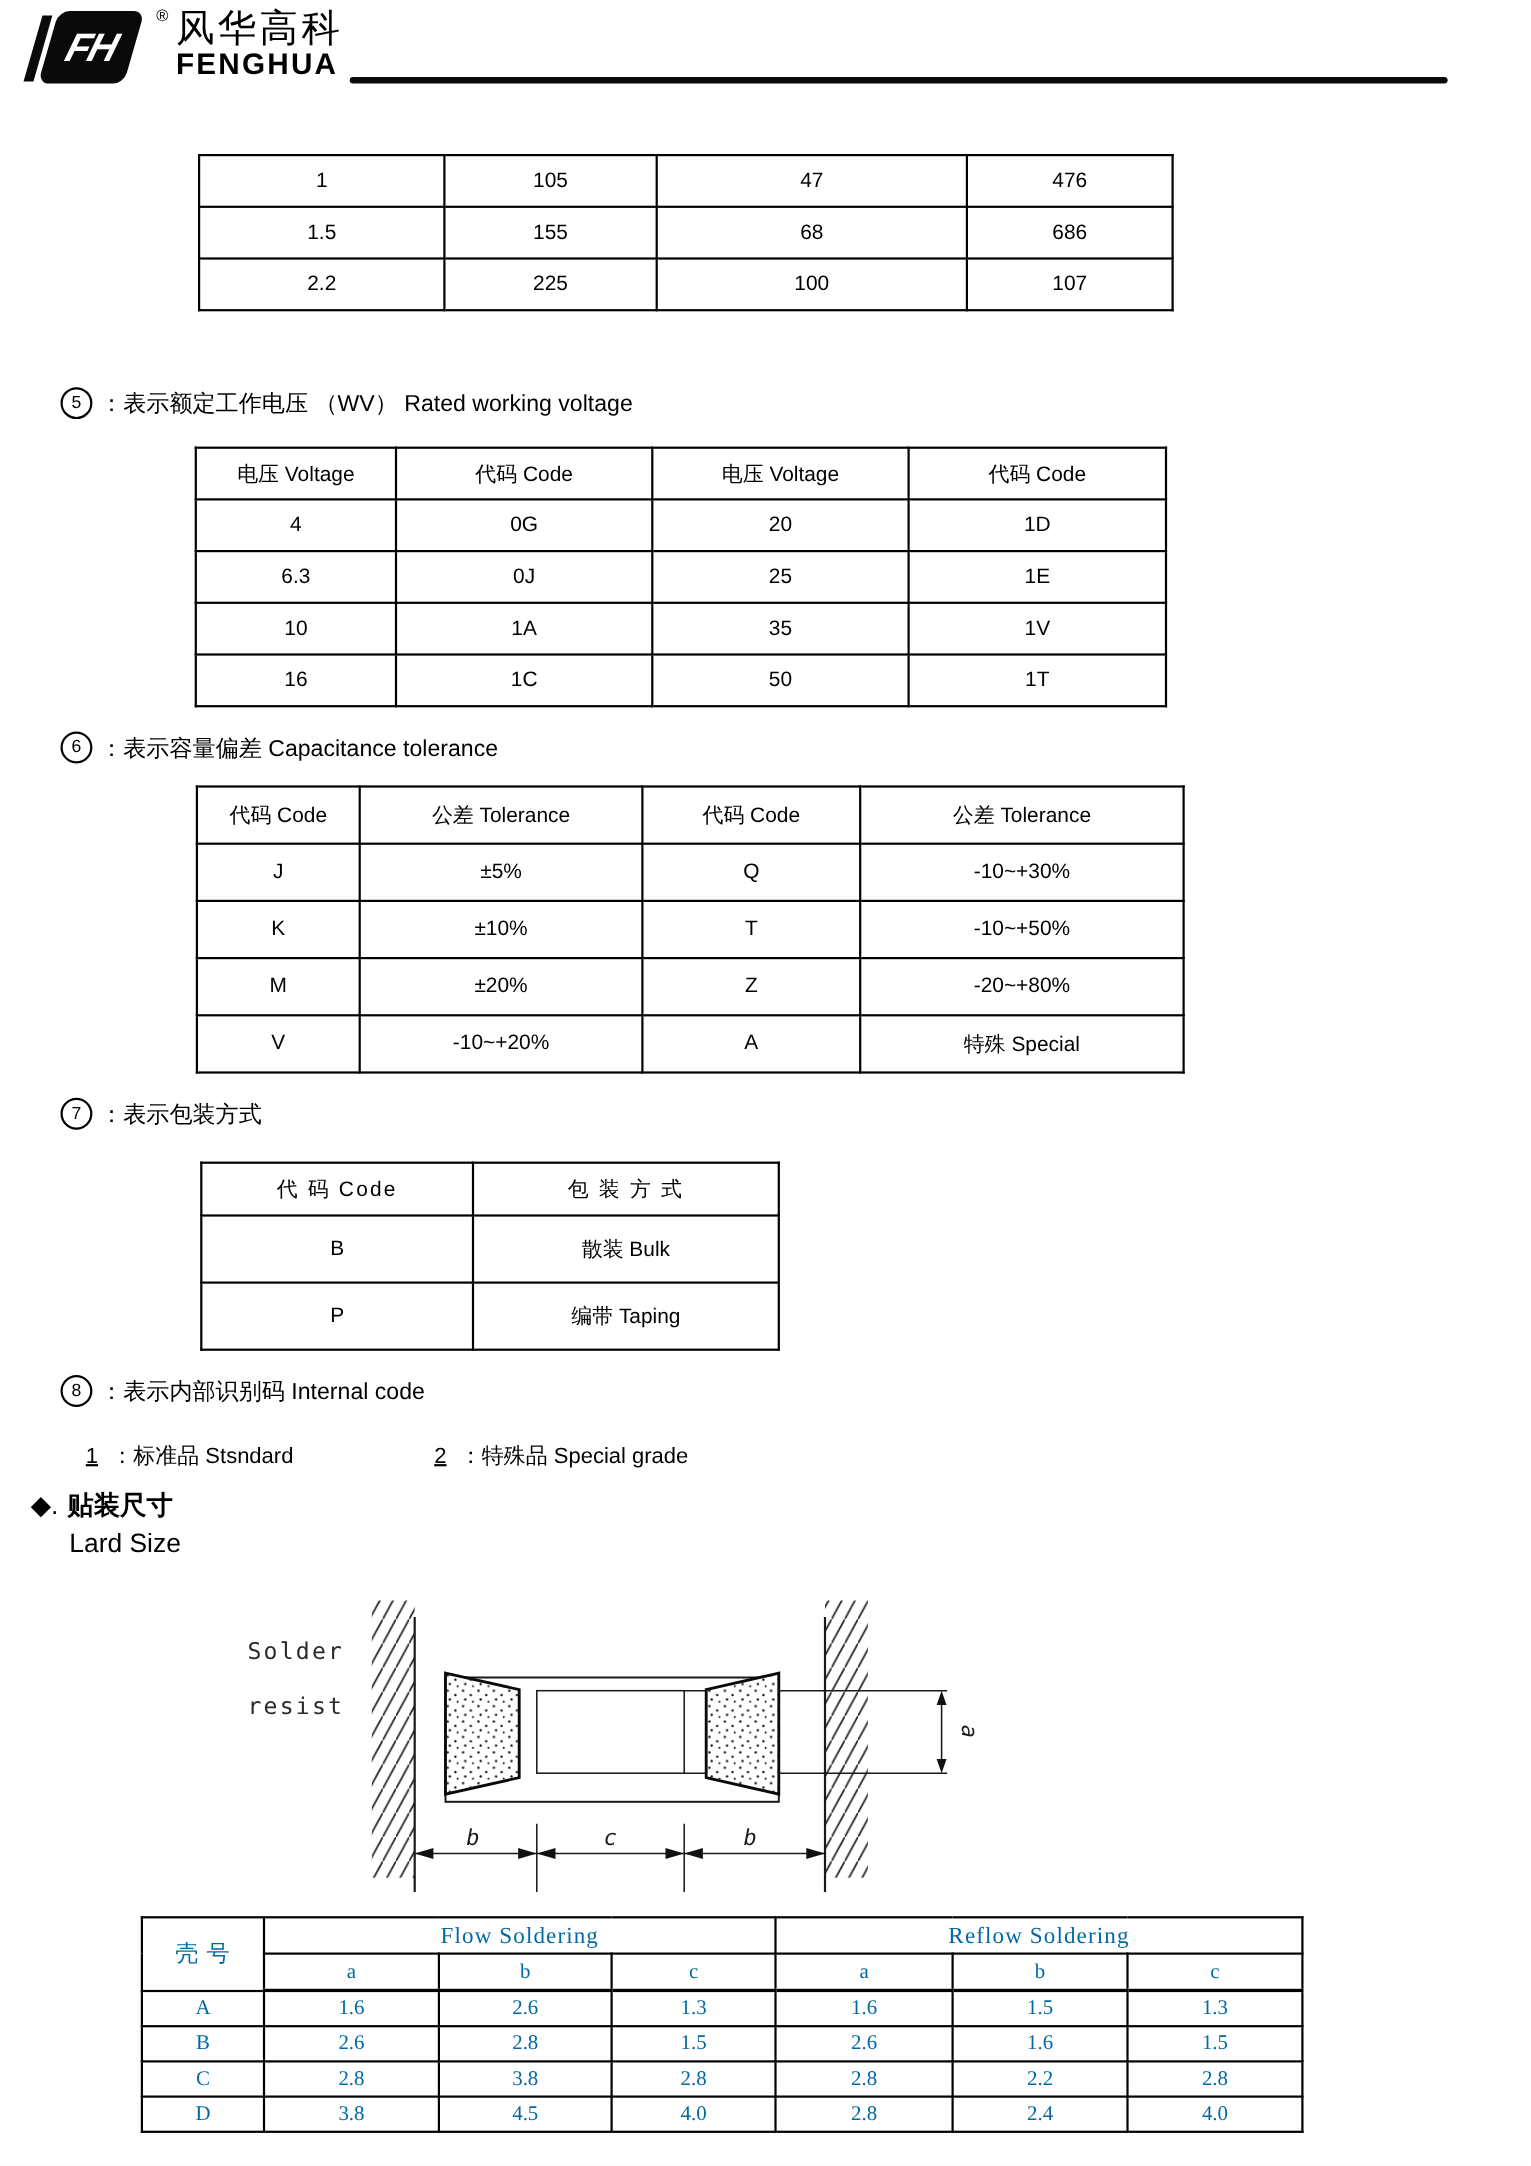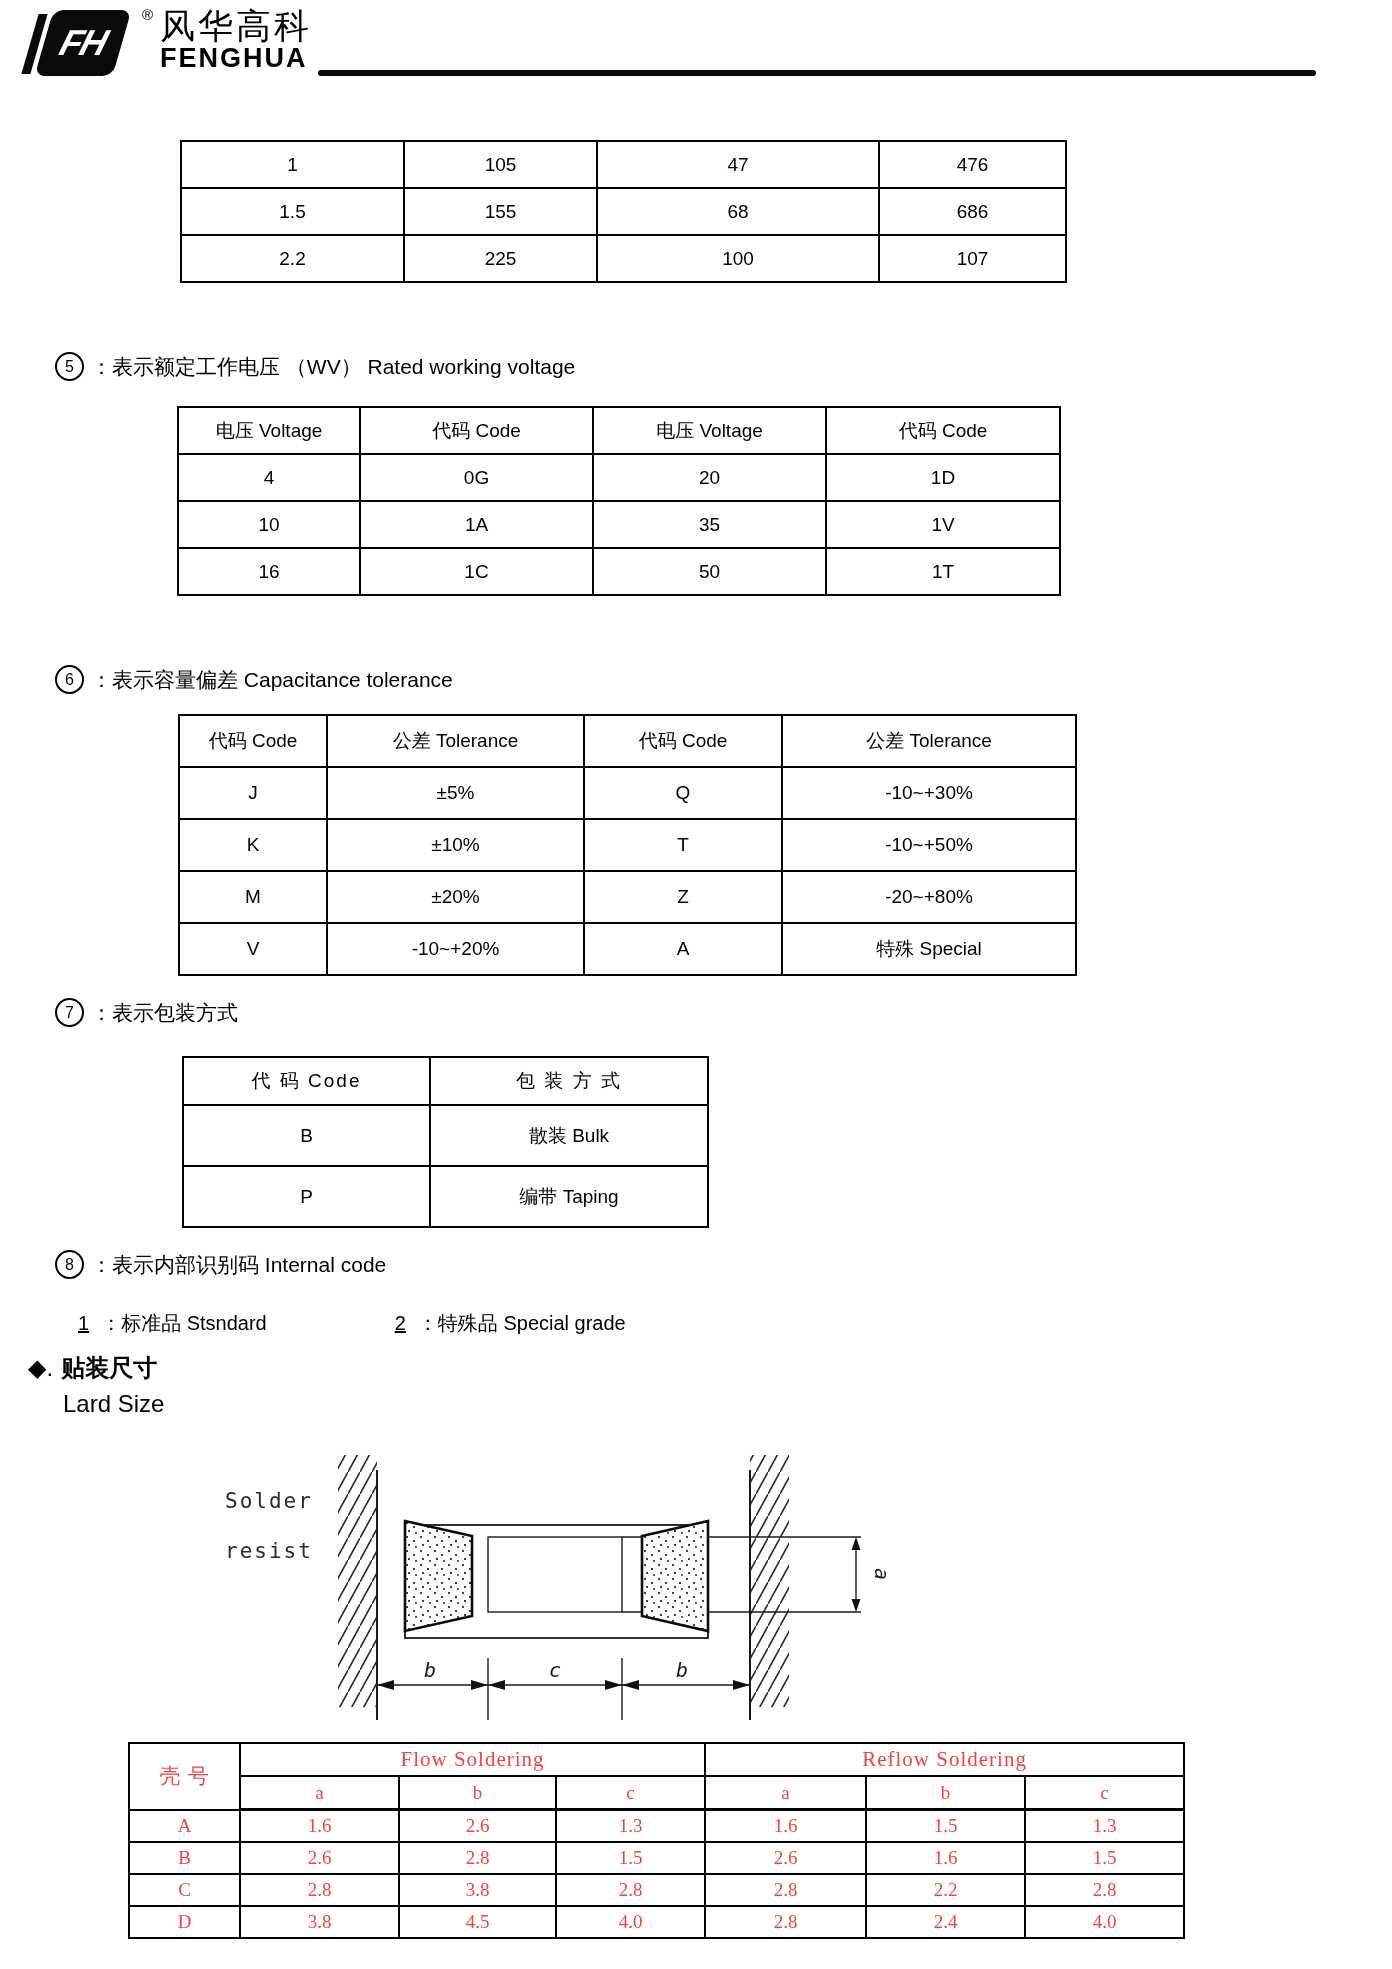--- a/index.html
+++ b/index.html
@@ -42,21 +42,21 @@
   .grade-gap{display:inline-block;width:120px;}
 
   .lard-title{position:absolute;left:28px;top:1352px;font-size:24px;font-weight:600;}
   .lard-title .diamond{font-weight:normal;margin-right:8px;}
   .lard-en{position:absolute;left:63px;top:1390px;font-size:24px;}
 
   
   .diagram{position:absolute;left:180px;top:1450px;}
 
   
-  .t8{left:128px;top:1742px;width:1055px;font-family:"Liberation Serif","DejaVu Serif",serif;color:#ef4444;}
+  .t8{left:128px;top:1742px;width:1055px;font-family:"Liberation Serif","DejaVu Serif",serif;color:#0369a1;}
   .t8 td{border:2px solid #2b2b2b;font-size:20px;}
   .t8 tr.h1 td{height:31px;font-size:21px;letter-spacing:1px;}
   .t8 tr.h2 td{height:31px;border-bottom-width:3px;}
   .t8 td.corner{font-size:22px;letter-spacing:8px;}
   .t8 tr.dr td{height:30px;}
 </style>
 </head>
 <body>
 
 <div class="page">
@@ -119,20 +119,26 @@
       <td>电压 Voltage</td>
       <td>代码 Code</td>
       <td>电压 Voltage</td>
       <td>代码 Code</td>
     </tr>
     <tr>
       <td>4</td>
       <td>0G</td>
       <td>20</td>
       <td>1D</td>
+    </tr>
+    <tr>
+      <td>6.3</td>
+      <td>0J</td>
+      <td>25</td>
+      <td>1E</td>
     </tr>
     <tr>
       <td>10</td>
       <td>1A</td>
       <td>35</td>
       <td>1V</td>
     </tr>
     <tr>
       <td>16</td>
       <td>1C</td>

